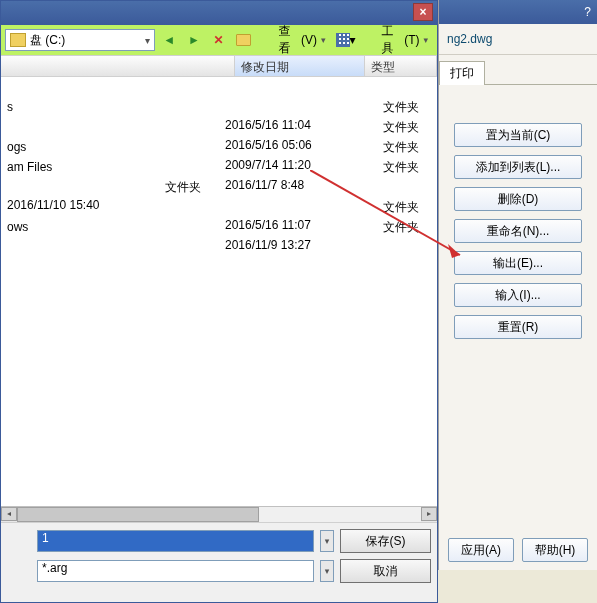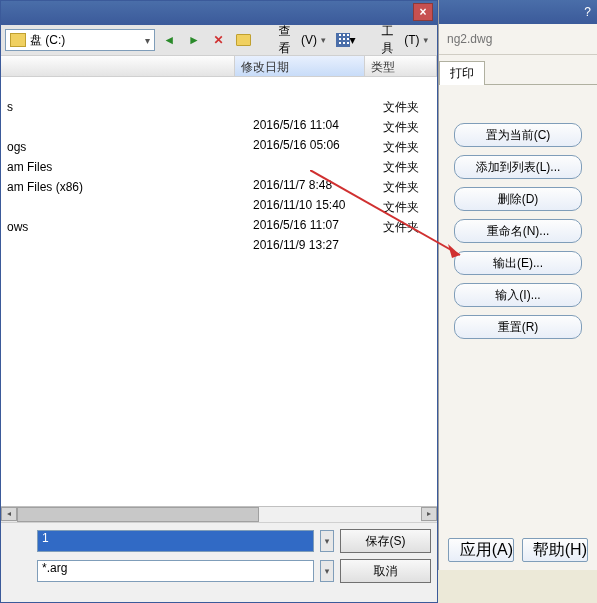--- a/index.html
+++ b/index.html
@@ -2,21 +2,21 @@
 <html><head>
 <meta charset="utf-8">
 <style>
 * { box-sizing: border-box; margin: 0; padding: 0; }
 body { font-family: "Microsoft YaHei", "SimSun", sans-serif; font-size: 12px; background: #ece9d8; width: 597px; height: 603px; overflow: hidden; position: relative; }
 
 .file-dialog { position: absolute; left: 0; top: 0; width: 438px; height: 603px; background: #fff; border: 1px solid #3b5a9a; }
 .fd-titlebar { height: 24px; background: linear-gradient(#4a6ea9, #3b5a9a); }
 .fd-close { position: absolute; right: 4px; top: 2px; width: 20px; height: 18px; background: #c75050; color: #fff; text-align: center; line-height: 16px; font-family: Arial; border: 1px solid #8b3a3a; font-weight: bold; }
 
-.fd-toolbar { display: flex; align-items: center; height: 30px; padding: 2px 4px; gap: 4px; background: #e5e5e5; justify-content: space-between; }
+.fd-toolbar { display: flex; align-items: center; height: 30px; padding: 2px 4px; gap: 4px; background: #bef264; justify-content: space-between; }
 .fd-path { flex: 0 0 150px; height: 22px; border: 1px solid #7f9db9; background: #fff; display: flex; align-items: center; padding: 0 4px; }
 .fd-path-icon { width: 16px; height: 14px; background: #f0d060; border: 1px solid #c0a030; margin-right: 4px; }
 .fd-path span.dd { margin-left: auto; color: #555; font-size: 10px; }
 .tb-btn { width: 22px; height: 22px; display: flex; align-items: center; justify-content: center; border: 1px solid transparent; }
 .tb-green { color: #2a8a2a; font-weight: bold; }
 .tb-red { color: #d03030; font-weight: bold; font-family: Arial; }
 .tb-folder { width: 15px; height: 12px; background: #f0d060; border: 1px solid #c0a030; border-radius: 1px; }
 .tb-text-btn { display: flex; align-items: center; padding: 0 4px; height: 22px; gap: 2px; border: 1px solid transparent; margin-left: 16px; }
 .tb-text-btn .dd { font-size: 9px; color: #555; margin-left: 2px; }
 .grid-icon { width: 14px; height: 14px; background: repeating-linear-gradient(90deg,#4a6ea9 0 2px,transparent 2px 4px), repeating-linear-gradient(0deg,#4a6ea9 0 2px,transparent 2px 4px); background-color: #fff; border: 1px solid #4a6ea9; }
@@ -24,37 +24,37 @@
 .fd-header { display: flex; height: 22px; background: linear-gradient(#fdfdfd,#e4e4e4); border-top: 1px solid #d0d0d0; border-bottom: 1px solid #d0d0d0; font-size: 12px; }
 .fd-header .col { border-right: 1px solid #d0d0d0; padding: 3px 6px; color: #333; }
 .fd-header .name-col { flex: 1; }
 .fd-header .date-col { width: 130px; background: linear-gradient(#e8f0fe,#c8dcf8); }
 .fd-header .type-col { width: 72px; }
 
 .fd-list { height: 440px; overflow-y: auto; background: #fff; }
 .fd-row { display: flex; height: 20px; align-items: center; }
 .fd-row .name-col { flex: 1; padding-left: 6px; overflow: hidden; white-space: nowrap; }
 .fd-row .date-col { width: 130px; padding-left: 6px; white-space: nowrap; margin-top: 36px; }
-.fd-row .type-col { width: 60px; padding-left: 6px; }
+.fd-row .type-col { width: 60px; padding-left: 6px; margin-left: 28px; }
 
 .fd-bottom { position: absolute; bottom: 0; left: 0; right: 0; height: 80px; background: #f0f0f0; padding: 6px; border-top: 1px solid #d0d0d0; }
 .fd-bottom-row { display: flex; align-items: center; margin-bottom: 6px; gap: 6px; margin-left: 30px; }
 .fd-input { flex: 1; height: 22px; border: 1px solid #7f9db9; background: #fff; padding: 0 4px; }
 .fd-input.sel { background: #316ac5; color: #fff; }
 .fd-dd { width: 14px; height: 22px; border: 1px solid #7f9db9; background: #e8e8e8; display: flex; align-items: center; justify-content: center; font-size: 9px; color: #555; }
 .fd-btn { width: 91px; height: 24px; border: 1px solid #707070; background: linear-gradient(#f8f8f8,#e0e0e0); display: flex; align-items: center; justify-content: center; }
 
 .profile-panel { position: absolute; right: 0; top: 0; width: 159px; height: 570px; background: #f5f3ee; border-left: 1px solid #a0a0a0; }
 .pp-title { height: 24px; background: linear-gradient(#4a6ea9,#3b5a9a); display: flex; justify-content: flex-end; align-items: center; padding-right: 6px; color: #fff; }
-.pp-filename { padding: 8px; color: #737373; border-bottom: 1px solid #d0cdc4; }
+.pp-filename { padding: 8px; color: #0c4a6e; border-bottom: 1px solid #d0cdc4; }
 .pp-tab { display: inline-block; margin: 6px 0 0 0; padding: 3px 10px; background: #fff; border: 1px solid #b0b0a0; border-bottom: none; }
 .pp-body { border-top: 1px solid #b0b0a0; margin-top: -1px; padding-top: 30px; }
-.pp-btn { display: block; width: 128px; height: 24px; margin: 8px auto; border: 1px solid #7f9db9; background: linear-gradient(#fdfdfd,#e8eef8); border-radius: 10px; text-align: center; line-height: 22px; }
+.pp-btn { display: block; width: 128px; height: 24px; margin: 8px auto; border: 1px solid #7f9db9; background: linear-gradient(#fdfdfd,#e8eef8); border-radius: 2px; text-align: center; line-height: 22px; }
 .pp-bottom { position: absolute; bottom: 8px; left: 0; right: 0; display: flex; justify-content: center; gap: 8px; }
-.pp-bottom .pp-btn2 { width: 66px; height: 24px; border: 1px solid #7f9db9; background: linear-gradient(#fdfdfd,#e8eef8); border-radius: 2px; text-align: right; line-height: 22px; font-size: 16px; }
+.pp-bottom .pp-btn2 { width: 66px; height: 24px; border: 1px solid #7f9db9; background: linear-gradient(#fdfdfd,#e8eef8); border-radius: 2px; text-align: center; line-height: 22px; font-size: 12px; }
 
 .arrow { position: absolute; pointer-events: none; }
 
 .scrollbar-h { position: absolute; left: 0; right: 0; height: 16px; background: #e8e8e8; border-top: 1px solid #c0c0c0; display: flex; }
 .sb-track { flex: 1; background: #f0f0f0; }
 .sb-thumb { width: 60%; height: 100%; background: #c8c8c8; border: 1px solid #a0a0a0; }
 .sb-btn { width: 16px; height: 14px; background: #d8d8d8; border: 1px solid #a0a0a0; font-size: 8px; text-align: center; line-height: 12px; color: #555; }
 </style>
 </head>
 <body>
@@ -115,29 +115,29 @@
         <div class="date-col">2016/5/16 11:04</div>
         <div class="type-col">文件夹</div>
       </div>
       <div class="fd-row">
         <div class="name-col"></div>
         <div class="date-col">2016/5/16 05:06</div>
         <div class="type-col">文件夹</div>
       </div>
       <div class="fd-row">
         <div class="name-col">ogs</div>
+        <div class="date-col">2009/7/14 11:20</div>
         <div class="type-col">文件夹</div>
       </div>
       <div class="fd-row">
         <div class="name-col">am Files</div>
         <div class="date-col">2016/11/7 8:48</div>
         <div class="type-col">文件夹</div>
       </div>
       <div class="fd-row">
-        <div class="name-col">am Files (x86)</div>
         <div class="date-col">2016/11/10 15:40</div>
         <div class="type-col">文件夹</div>
       </div>
       <div class="fd-row">
         <div class="name-col"></div>
         <div class="date-col">2016/5/16 11:07</div>
         <div class="type-col">文件夹</div>
       </div>
       <div class="fd-row">
         <div class="name-col">ows</div>

